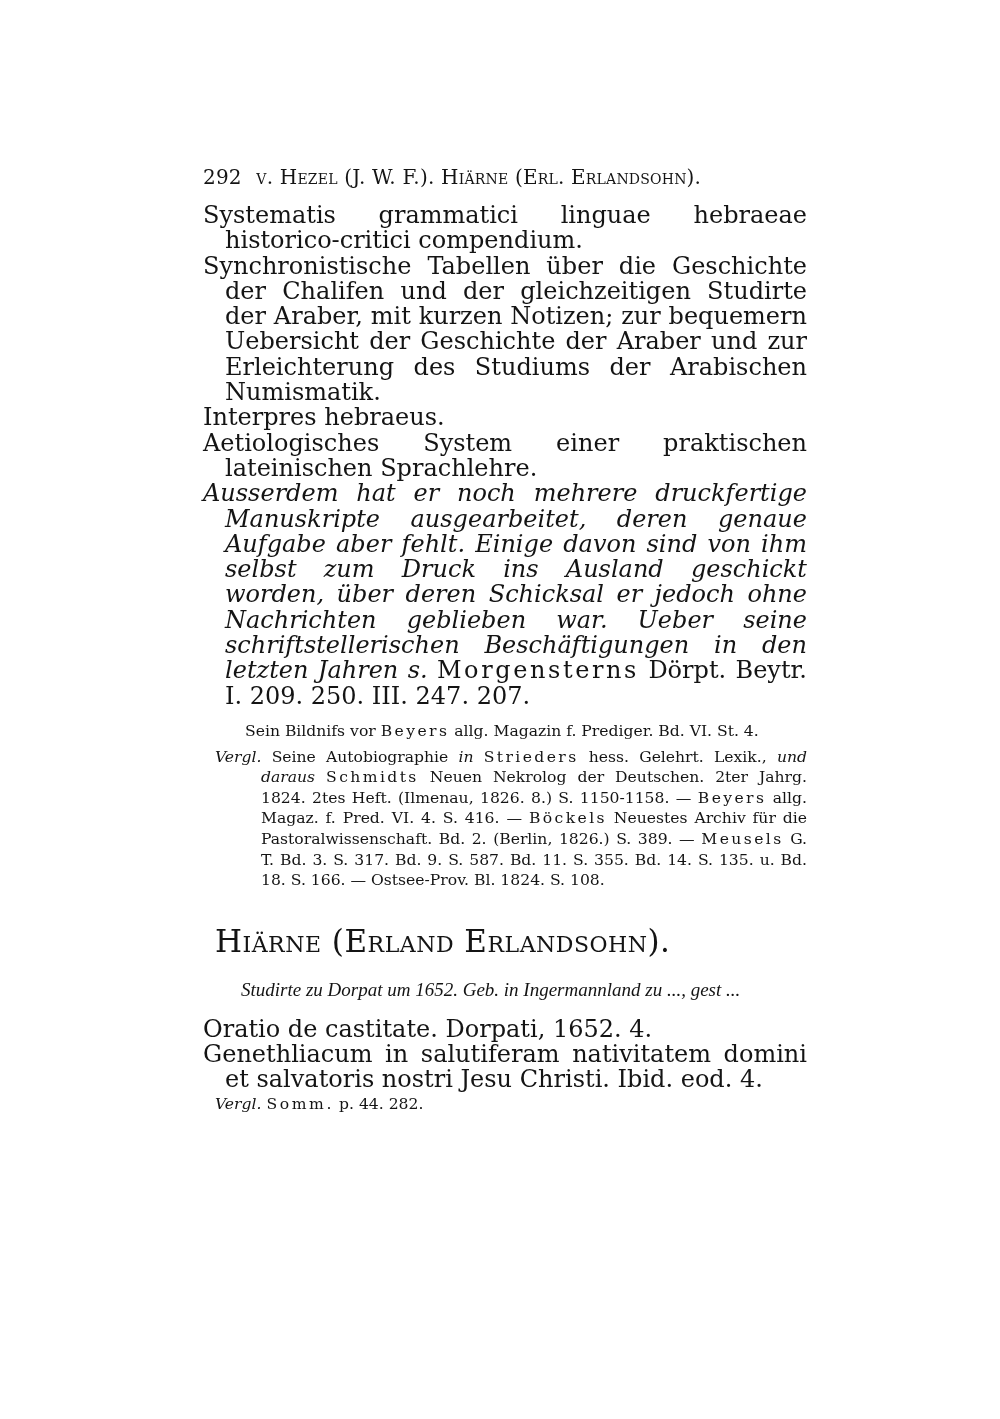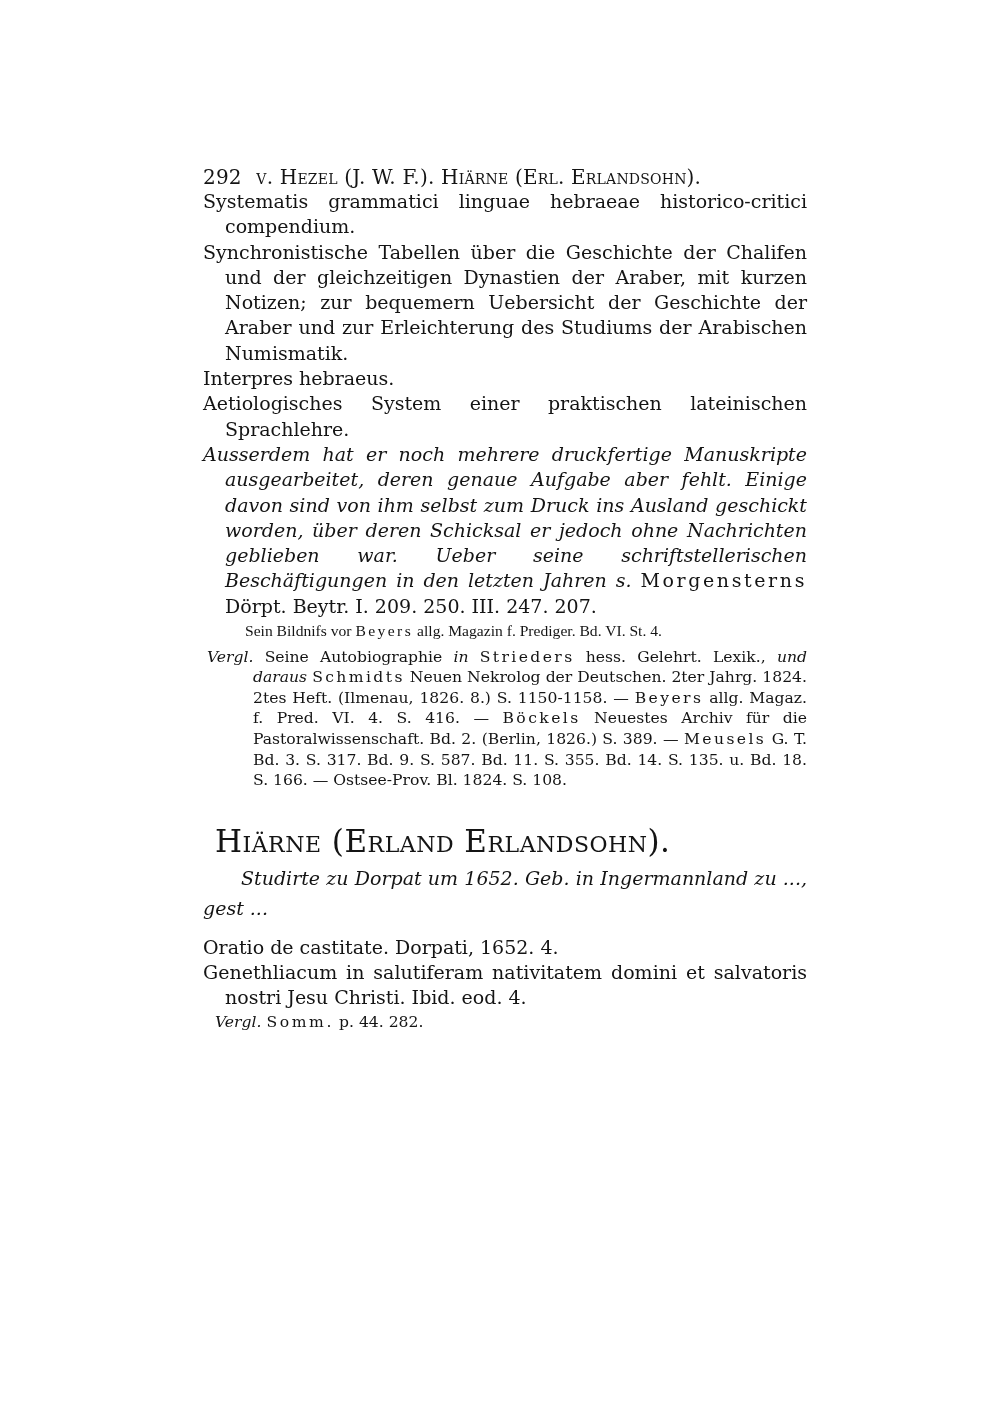--- a/index.html
+++ b/index.html
@@ -17,92 +17,93 @@
   }
   .page {
     position: absolute;
     left: 203px;
     top: 165px;
     width: 604px;
   }
   .running-head {
     font-size: 20px;
     letter-spacing: 0.2px;
+    margin-bottom: 14px;
     white-space: nowrap;
   }
   .running-head .pagenum { margin-right: 8px; }
   .sc { font-variant: small-caps; }
 
   .entry {
-    font-size: 19px;
+    font-size: 24px;
     line-height: 25.3px;
     text-align: justify;
     padding-left: 22px;
     text-indent: -22px;
     margin: 0;
   }
   .entry.italic { font-style: italic; }
   .spaced { letter-spacing: 2.6px; font-style: normal; }
   .upright { font-style: normal; }
 
   .note {
     font-size: 15.6px;
     line-height: 20.6px;
     text-align: justify;
     margin: 0;
   }
   .note.portrait {
     margin-left: 42px;
     padding-left: 18px;
     text-indent: -18px;
-    margin-top: 2px;
-    font-family: Liberation Serif, serif;
+    margin-top: 12px;
   }
   .note.vergl {
-    margin-left: 4px;
+    margin-left: 12px;
     padding-left: 46px;
     text-indent: -46px;
     margin-top: 5px;
   }
   .note i, .entry i { font-style: italic; }
   .note .spaced { letter-spacing: 2.4px; }
 
   .section-title {
     font-size: 31px;
     text-align: left;
     margin: 32px 0 4px 0;
     letter-spacing: 0.5px;
     padding-left: 12px;
   }
   .bio {
     font-size: 19px;
     line-height: 30px;
     font-style: italic;
     text-indent: 38px;
     text-align: justify;
-    margin: 4px 0 12px 0;
+    margin: 16px 0 12px 0;
+    font-family: Liberation Serif, serif;
   }
   .vergl-final {
     font-size: 15.6px;
     margin: 2px 0 0 12px;
   }
 </style>
 </head>
 <body>
 
 <div class="page">
 
   <div class="running-head">
     <span class="pagenum">292</span>
     <span class="sc">v. Hezel (J. W. F.).</span>
     <span class="sc">Hiärne (Erl. Erlandsohn).</span>
   </div>
 
   <p class="entry">Systematis grammatici linguae hebraeae historico-critici compendium.</p>
-  <p class="entry">Synchronistische Tabellen über die Geschichte der Chalifen und der gleichzeitigen Dynastien der Araber, mit kurzen Notizen; zur bequemern Uebersicht der Geschichte der Araber und zur Erleichterung des Studiums der Arabischen Numismatik.</p>
+  <p class="entry">Synchronistische Tabellen über die Geschichte der Chalifen und der gleichzeitigen Studirte der Araber, mit kurzen Notizen; zur bequemern Uebersicht der Geschichte der Araber und zur Erleichterung des Studiums der Arabischen Numismatik.</p>
   <p class="entry">Interpres hebraeus.</p>
   <p class="entry">Aetiologisches System einer praktischen lateinischen Sprachlehre.</p>
 
   <p class="entry italic">
     <span>Ausserdem hat er noch mehrere druckfertige Manuskripte ausgearbeitet, deren genaue Aufgabe aber fehlt. Einige davon sind von ihm selbst zum Druck ins Ausland geschickt worden, über deren Schicksal er jedoch ohne Nachrichten geblieben war. Ueber seine schriftstellerischen Beschäftigungen in den letzten Jahren s.</span>
     <span class="spaced">Morgensterns</span>
     <span class="upright">Dörpt. Beytr. I. 209. 250. III. 247. 207.</span>
   </p>
 
   <p class="note portrait">

